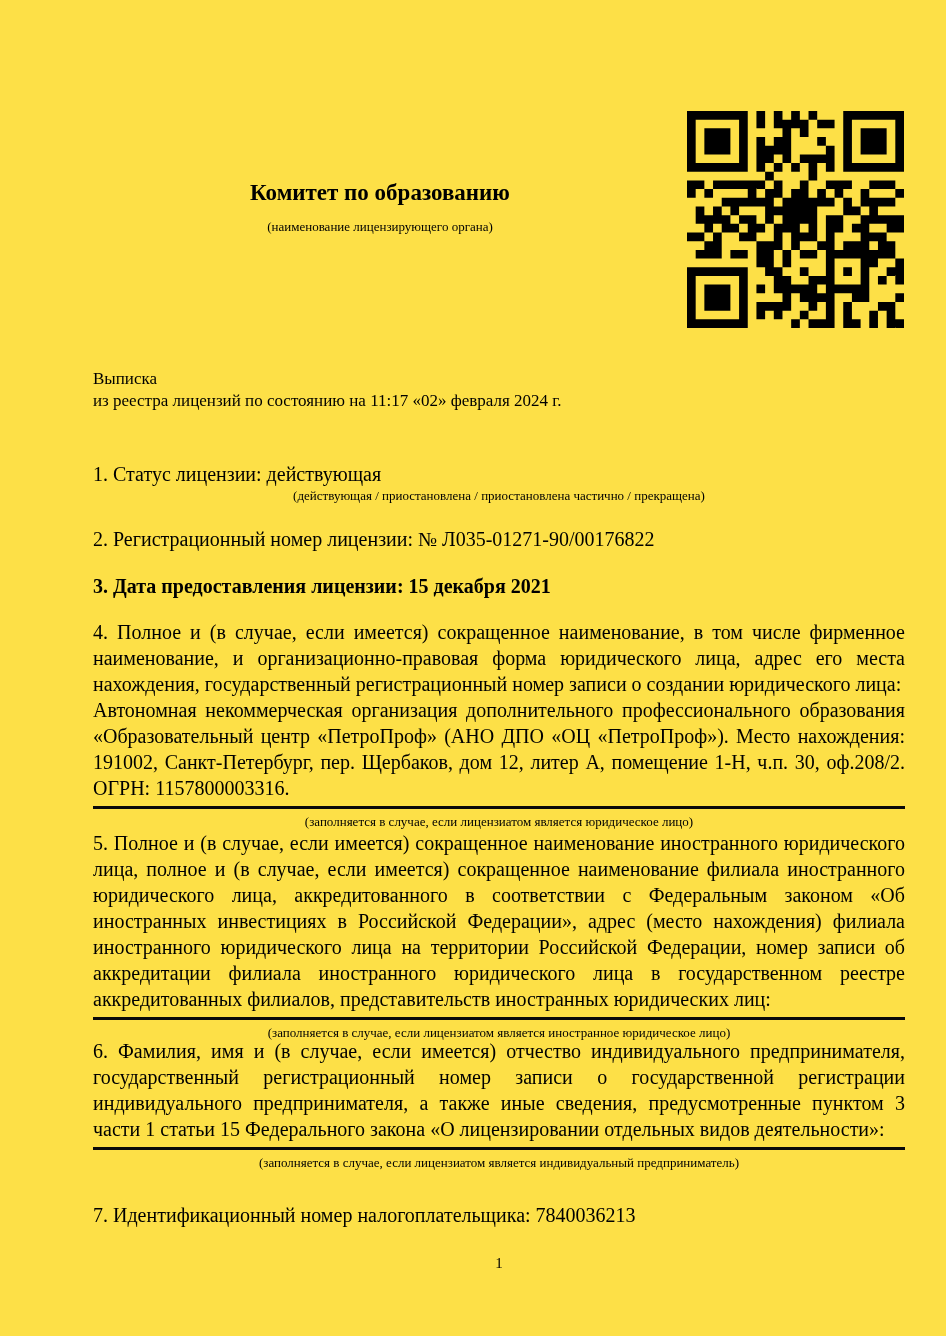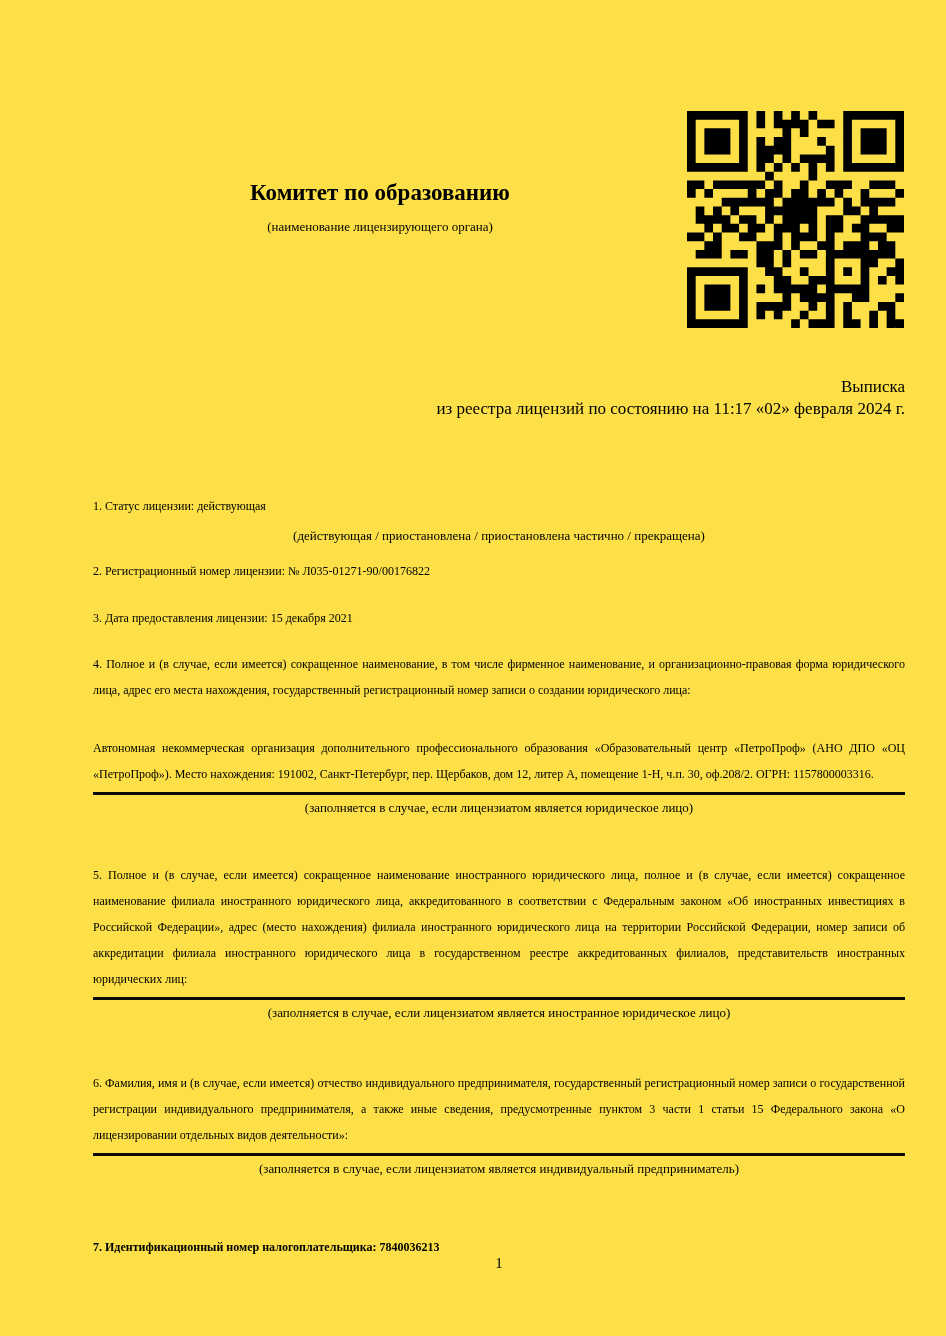--- a/index.html
+++ b/index.html
@@ -32,54 +32,53 @@
     line-height: 16px;
     margin-top: 12px;
   }
 
   .qr-box {
     left: 687px; top: 111px;
     width: 217px; height: 217px;
   }
 
   .doc-title {
-    left: 93px; top: 376px; width: 812px;
-    text-align: right;
+    left: 93px; top: 368px; width: 812px;
+    text-align: left;
     font-size: 17px;
     line-height: 22px;
   }
 
   .item {
     left: 93px; width: 812px;
   }
   .body-text {
-    font-size: 12px;
+    font-size: 20px;
     line-height: 26px;
     text-align: justify;
-    margin-top: 32px;
   }
   .caption {
     font-size: 13px;
     line-height: 16px;
     text-align: center;
   }
   .rule {
     height: 0;
     border-top: 3px solid #0a0a0a;
     margin-top: 5px;
     margin-bottom: 5px;
   }
   .item-1 { top: 461px; }
-  .item-1 .caption { margin-top: 9px; }
+  .item-1 .caption { margin-top: 1px; }
   .item-2 { top: 526px; }
-  .item-3 { top: 573px; }
+  .item-3 { top: 573px; font-weight: bold; }
   .item-4 { top: 619px; }
   .item-5 { top: 830px; }
   .item-6 { top: 1038px; }
-  .item-7 { top: 1202px; font-weight: bold; }
+  .item-7 { top: 1202px; }
 
   .page-number {
     left: 93px; top: 1255px; width: 812px;
     text-align: center;
     font-size: 15px;
   }
 </style>
 </head>
 <body>
 

